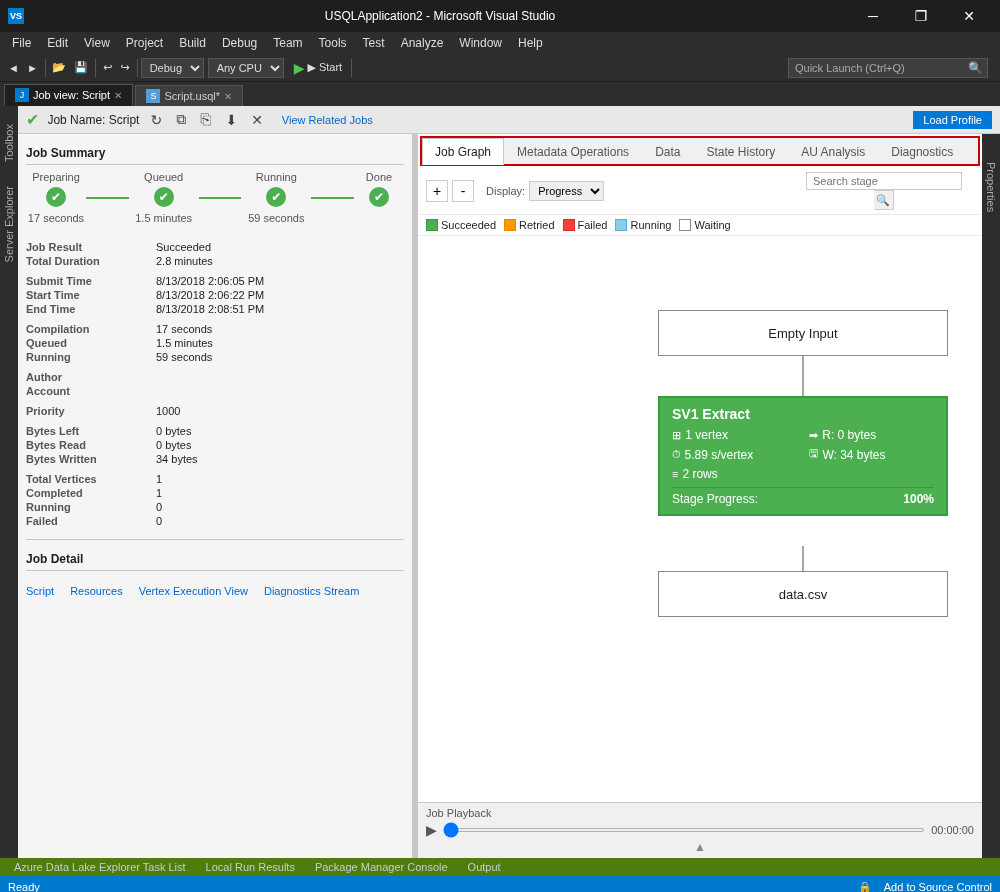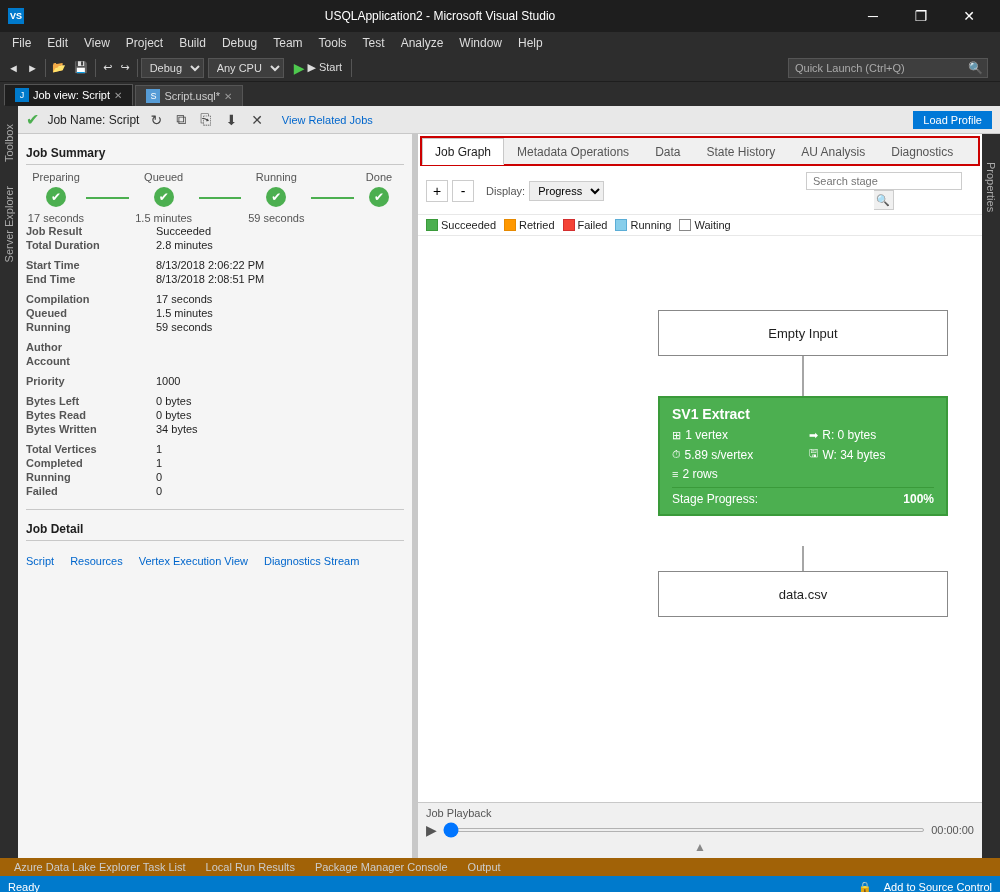--- a/index.html
+++ b/index.html
@@ -92,21 +92,21 @@
 
     
     .right-sidebar { width: 18px; background: #2d2d2d; display: flex; flex-direction: column; align-items: center; padding-top: 10px; }
 
     
     .status-bar { background: #007acc; height: 22px; display: flex; align-items: center; padding: 0 8px; color: #fff; font-size: 11px; }
     .status-left { flex: 1; display: flex; gap: 12px; }
     .status-right { display: flex; gap: 12px; align-items: center; }
 
     
-    .bottom-tabs { background: #a16207; height: 18px; display: flex; align-items: center; padding: 0 4px; }
+    .bottom-tabs { background: #4d7c0f; height: 18px; display: flex; align-items: center; padding: 0 4px; }
     .bottom-tab { padding: 2px 10px; font-size: 11px; color: #ccc; cursor: pointer; }
 
     
     .resize-handle { width: 5px; background: #c8c8c8; cursor: col-resize; }
 
     
     .search-box { border: 1px solid #ccc; padding: 2px 6px; font-size: 11px; height: 20px; flex: 1; }
     .search-btn { background: #f0f0f0; border: 1px solid #ccc; border-left: none; width: 20px; height: 20px; cursor: pointer; display: flex; align-items: center; justify-content: center; font-size: 11px; }
     .search-container { display: flex; align-items: center; margin-left: auto; width: 180px; flex-direction: column; }
   </style>
@@ -203,21 +203,21 @@
       <span style="flex:1"></span>
       <button style="background:#0078d7;color:#fff;border:none;padding:3px 10px;font-size:11px;cursor:pointer;">Load Profile</button>
     </div>
 
     <div class="split-pane">
 
       <div class="left-pane">
 
         <div class="section-header">Job Summary</div>
 
-        <div style="margin-bottom:0;">
+        <div style="margin-bottom:16px;">
           <div style="display:flex;align-items:center;margin-bottom:2px;">
             <div style="display:flex;flex-direction:column;align-items:center;width:60px;">
               <span style="font-size:11px;color:#555;margin-bottom:4px;">Preparing</span>
               <div style="width:20px;height:20px;border-radius:50%;background:#4caf50;display:flex;align-items:center;justify-content:center;color:#fff;font-size:12px;z-index:1;">✔</div>
             </div>
             <div style="flex:1;height:2px;background:#4caf50;margin-bottom:-18px;"></div>
             <div style="display:flex;flex-direction:column;align-items:center;width:70px;">
               <span style="font-size:11px;color:#555;margin-bottom:4px;">Queued</span>
               <div style="width:20px;height:20px;border-radius:50%;background:#4caf50;display:flex;align-items:center;justify-content:center;color:#fff;font-size:12px;z-index:1;">✔</div>
             </div>
@@ -246,20 +246,24 @@
         <div>
           <div class="info-row">
               <span class="info-label">Job Result</span>
               <span class="info-value">Succeeded</span>
             </div>
           <div class="info-row">
               <span class="info-label">Total Duration</span>
               <span class="info-value">2.8 minutes</span>
             </div>
           <div style="height:6px;"></div>
+          <div class="info-row">
+              <span class="info-label">Submit Time</span>
+              <span class="info-value">8/13/2018 2:06:05 PM</span>
+            </div>
           <div class="info-row">
               <span class="info-label">Start Time</span>
               <span class="info-value">8/13/2018 2:06:22 PM</span>
             </div>
           <div class="info-row">
               <span class="info-label">End Time</span>
               <span class="info-value">8/13/2018 2:08:51 PM</span>
             </div>
           <div style="height:6px;"></div>
           <div class="info-row">

